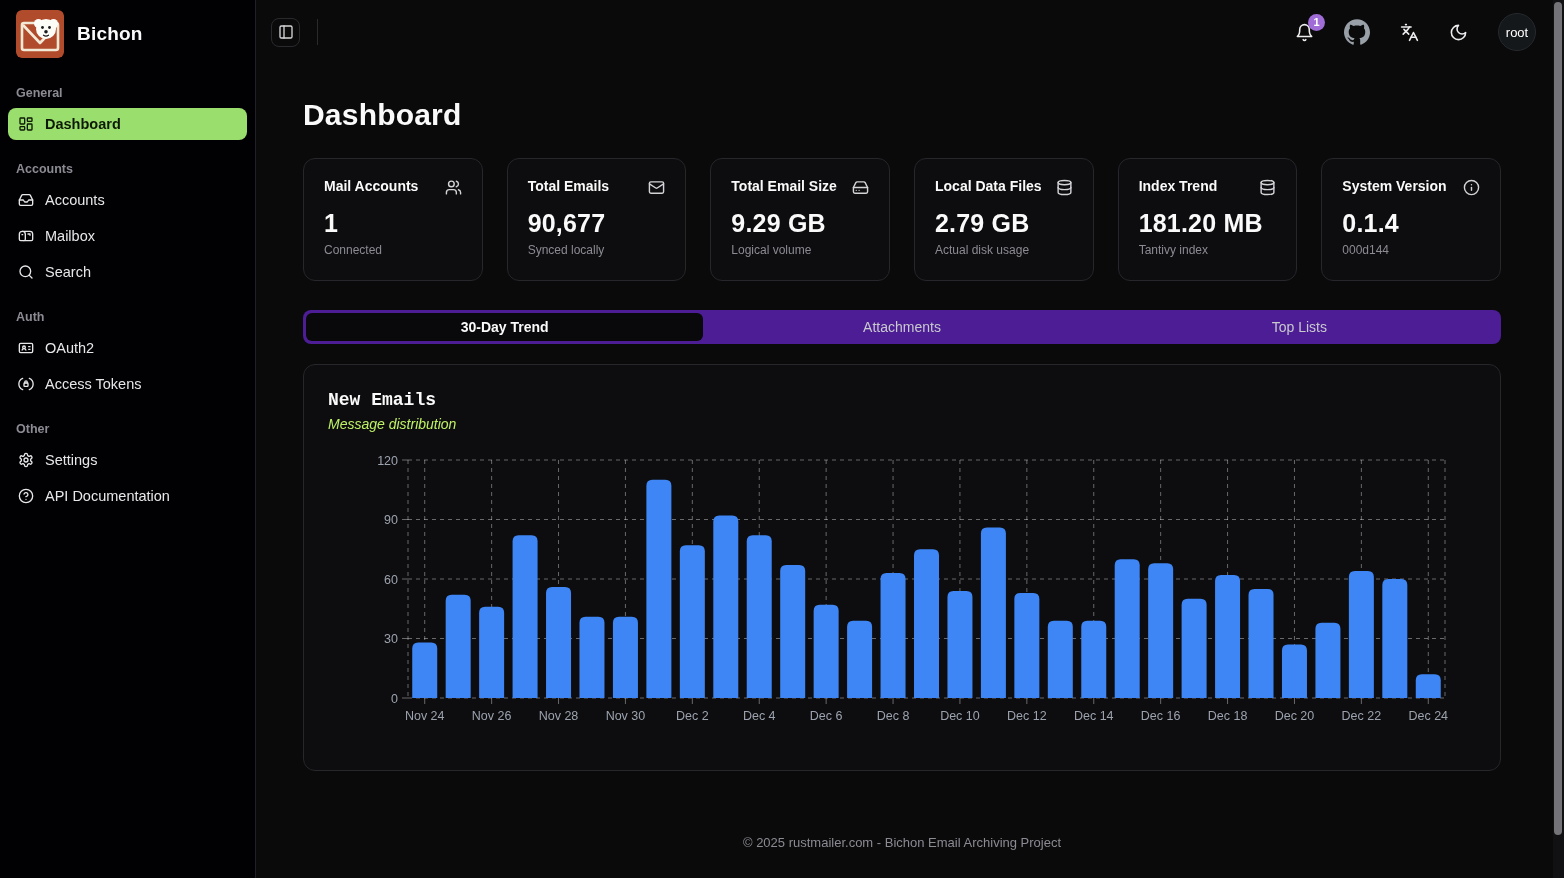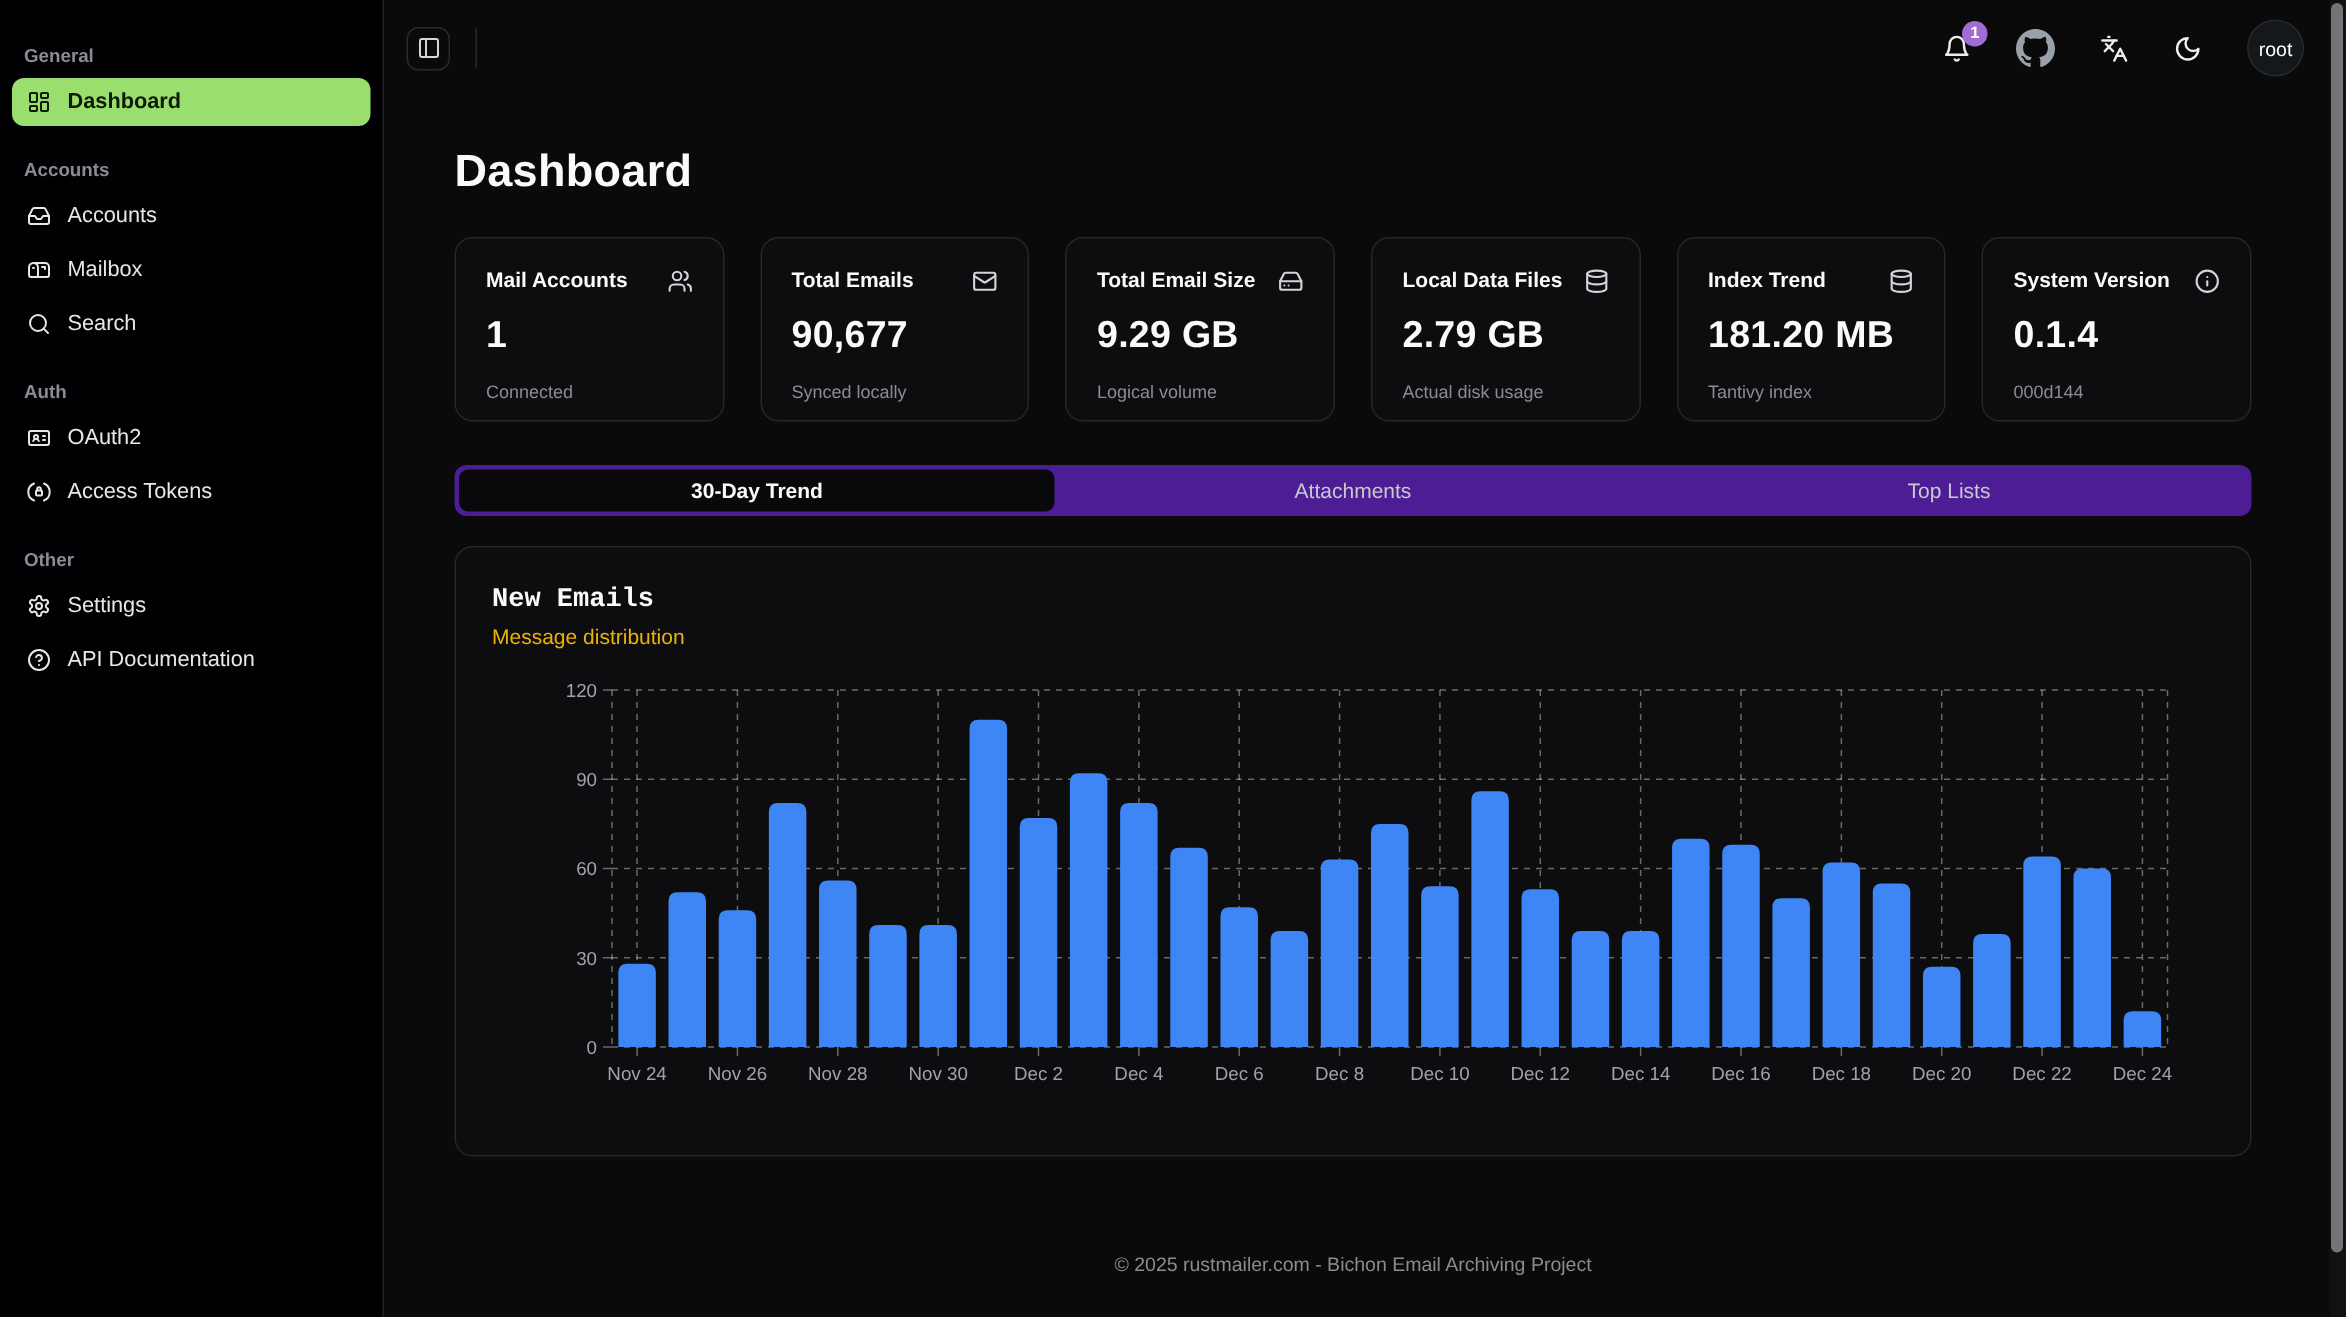--- a/index.html
+++ b/index.html
@@ -46,34 +46,34 @@
 
   
   .stats { display:grid; grid-template-columns:repeat(6,1fr); gap:24px; }
   .stat-card { background:#0d0d0f; border:1px solid #26262b; border-radius:12px;
     padding:19px 20px; height:123px; }
   .stat-head { display:flex; align-items:flex-start; justify-content:space-between; }
   .stat-title { font-size:14px; font-weight:600; color:#fafafa; }
   .stat-head svg { width:17px; height:17px; stroke:#d3d3d8; fill:none; stroke-width:2;
     stroke-linecap:round; stroke-linejoin:round; flex:none; margin-top:1px; }
   .stat-value { font-size:25px; font-weight:800; margin-top:13px; letter-spacing:.2px; }
-  .stat-sub { font-size:12px; color:#8b8b93; margin-top:16px; }
+  .stat-sub { font-size:12px; color:#8b8b93; margin-top:5px; }
 
   
   .tabs { display:grid; grid-template-columns:repeat(3,1fr); background:#4c1d95; border-radius:8px;
     padding:3px; height:34px; margin:29px 0 20px; }
   .tab { background:transparent; border:none; border-radius:6px; color:#c9c9cd; font-size:14px;
     font-family:inherit; cursor:pointer; }
   .tab.active { background:#09090b; color:#fafafa; font-weight:600; }
 
   
   .chart-card { background:#0d0d0f; border:1px solid #26262b; border-radius:12px;
     padding:25px 24px 10px; height:407px; }
   .chart-title { font-size:18px; font-weight:700;font-family:Liberation Mono, monospace; }
-  .chart-sub { font-size:14px; color:#eab308; margin-top:6px; }
+  .chart-sub { font-size:14px; color:#bef264; margin-top:6px;font-style:italic; }
   .chart-wrap { margin-top:14px; }
   .chart-wrap svg { display:block; width:1148px; height:288px; }
 
   .footer { text-align:center; color:#8b8b93; font-size:13px; margin:64px 0 0; }
 
   
   .scrollbar { position:absolute; right:0; top:0; width:11px; height:100%; background:#111113; }
   .scrollbar-thumb { position:absolute; left:1px; top:2px; width:8px; height:833px;
     border-radius:5px; background:#747478; cursor:pointer; }
 </style>
@@ -171,20 +171,37 @@
         <circle cx="12" cy="12" r="10"></circle>
         <path d="M12 16v-4"></path>
         <path d="M12 8h.01"></path>
       </symbol>
   </defs>
 </svg>
 
 <div class="app">
 
   <aside class="sidebar">
+    <div class="brand">
+      <div class="brand-logo">
+        <svg viewBox="0 0 48 48">
+          <rect width="48" height="48" rx="5" fill="#b04b2b"></rect>
+          <rect x="6" y="13" width="36" height="27" rx="2" fill="#b04b2b" stroke="#f2e9d6" stroke-width="2.6"></rect>
+          <path d="M7 15 L24 33 L41 15" fill="none" stroke="#f2e9d6" stroke-width="2.6" stroke-linejoin="round"></path>
+          <circle cx="22.5" cy="13.5" r="4.5" fill="#fdfdf8"></circle>
+          <circle cx="37.5" cy="13.5" r="4.5" fill="#fdfdf8"></circle>
+          <circle cx="30" cy="19" r="10" fill="#fdfdf8"></circle>
+          <circle cx="26.5" cy="17.5" r="1.4" fill="#1c1c1c"></circle>
+          <circle cx="33.5" cy="17.5" r="1.4" fill="#1c1c1c"></circle>
+          <circle cx="30" cy="21.8" r="1.8" fill="#1c1c1c"></circle>
+          <path d="M27.5 25.2 q2.5 1.8 5 0" fill="none" stroke="#1c1c1c" stroke-width="1.2" stroke-linecap="round"></path>
+        </svg>
+      </div>
+      <div class="brand-name">Bichon</div>
+    </div>
     <nav id="nav">
         <div class="nav-group">
           <div class="nav-group-label">General</div>
           <div class="nav-item active">
             <svg>
               <use href="#icon-layout-dashboard"></use>
             </svg>
             <span>Dashboard</span>
           </div>
         </div>

